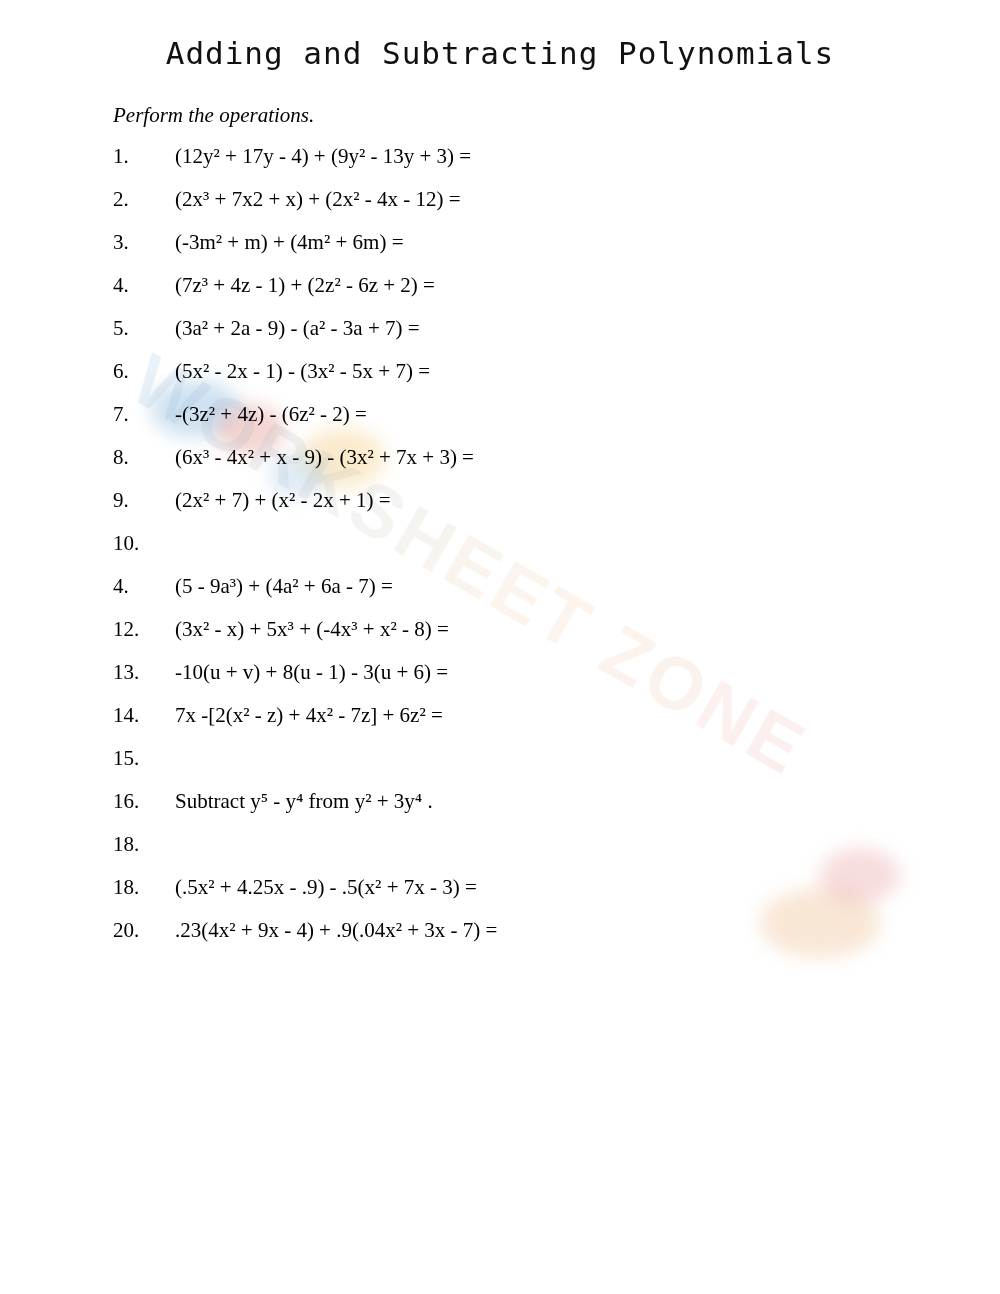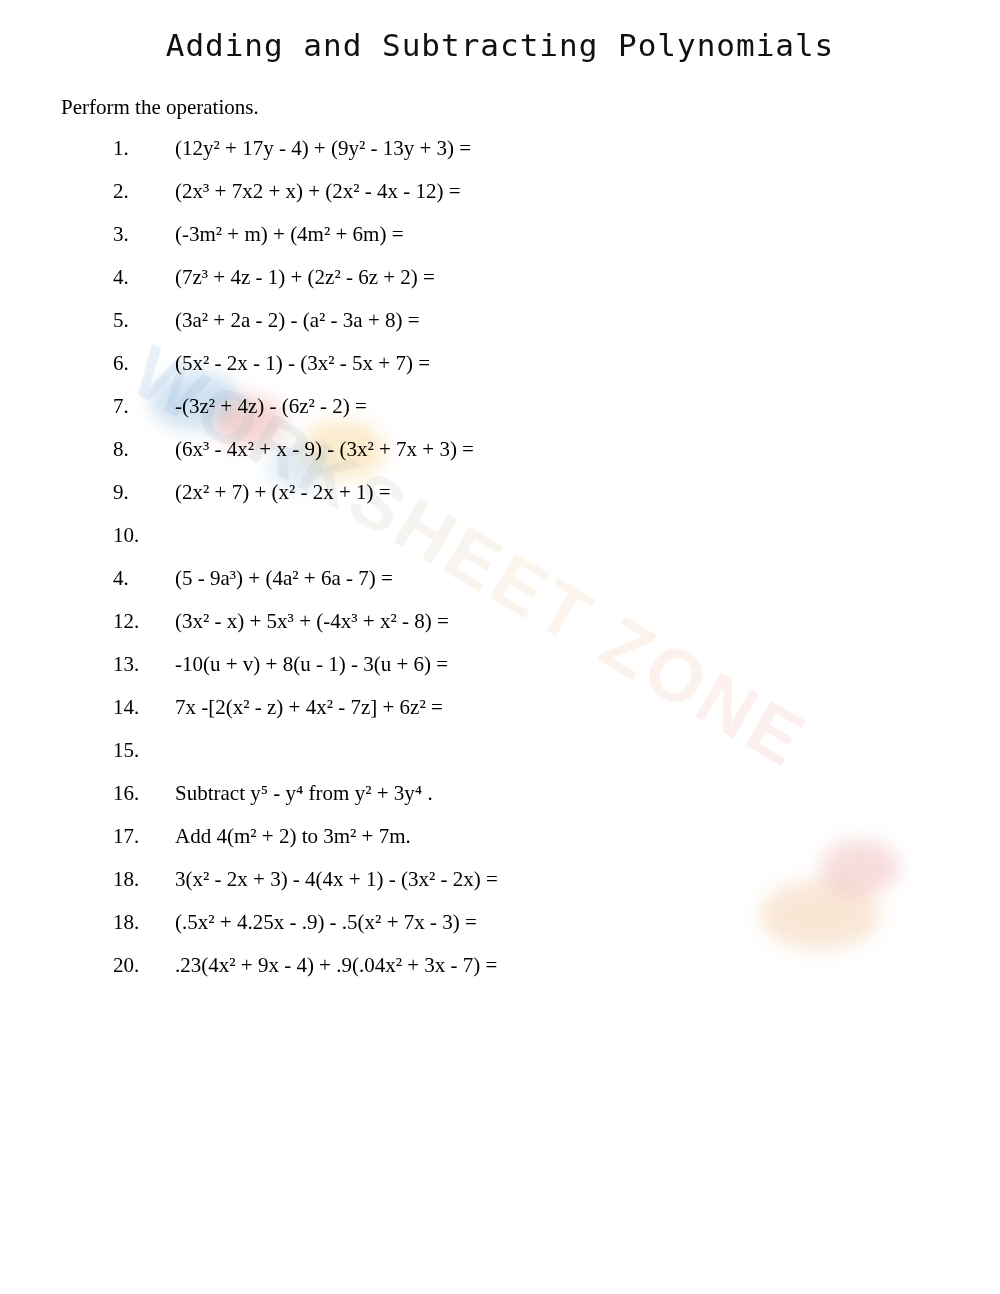--- a/index.html
+++ b/index.html
@@ -69,28 +69,29 @@
     position: relative;
     z-index: 2;
   }
 
   .doc-title {
     text-align: center;
     font-family: "DejaVu Sans Mono", monospace;
     font-size: 31px;
     font-weight: normal;
     letter-spacing: 1px;
-    margin: 0;
+    margin: 8px;
     padding-top: 27px;
     color: #111;
   }
 
   .instruction {
     font-size: 21px;
-    margin: 32px 0 0 61px;
+    margin: 32px 0 0 113px;
+    font-style: italic;
   }
 
   .problems {
     margin: 18px 0 0 0;
     padding: 0;
     list-style: none;
   }
 
   .problem {
     display: flex;
@@ -143,21 +144,21 @@
       <li class="problem">
         <span class="problem-number">3.</span>
         <span class="problem-body">(-3m² + m) + (4m² + 6m) =</span>
       </li>
       <li class="problem">
         <span class="problem-number">4.</span>
         <span class="problem-body">(7z³ + 4z - 1) + (2z² - 6z + 2) =</span>
       </li>
       <li class="problem">
         <span class="problem-number">5.</span>
-        <span class="problem-body">(3a² + 2a - 2) - (a² - 3a + 8) =</span>
+        <span class="problem-body">(3a² + 2a - 9) - (a² - 3a + 7) =</span>
       </li>
       <li class="problem">
         <span class="problem-number">6.</span>
         <span class="problem-body">(5x² - 2x - 1) - (3x² - 5x + 7) =</span>
       </li>
       <li class="problem">
         <span class="problem-number">7.</span>
         <span class="problem-body">-(3z² + 4z) - (6z² - 2) =</span>
       </li>
       <li class="problem">
@@ -188,26 +189,21 @@
         <span class="problem-body">7x -[2(x² - z) + 4x² - 7z] + 6z² =</span>
       </li>
       <li class="problem">
         <span class="problem-number">15.</span>
       </li>
       <li class="problem">
         <span class="problem-number">16.</span>
         <span class="problem-body">Subtract y⁵ - y⁴ from y² + 3y⁴ .</span>
       </li>
       <li class="problem">
-        <span class="problem-number">17.</span>
-        <span class="problem-body">Add 4(m² + 2) to 3m² + 7m.</span>
-      </li>
-      <li class="problem">
         <span class="problem-number">18.</span>
-        <span class="problem-body">3(x² - 2x + 3) - 4(4x + 1) - (3x² - 2x) =</span>
       </li>
       <li class="problem">
         <span class="problem-number">18.</span>
         <span class="problem-body">(.5x² + 4.25x - .9) - .5(x² + 7x - 3) =</span>
       </li>
       <li class="problem">
         <span class="problem-number">20.</span>
         <span class="problem-body">.23(4x² + 9x - 4) + .9(.04x² + 3x - 7) =</span>
       </li>
     </ol>

